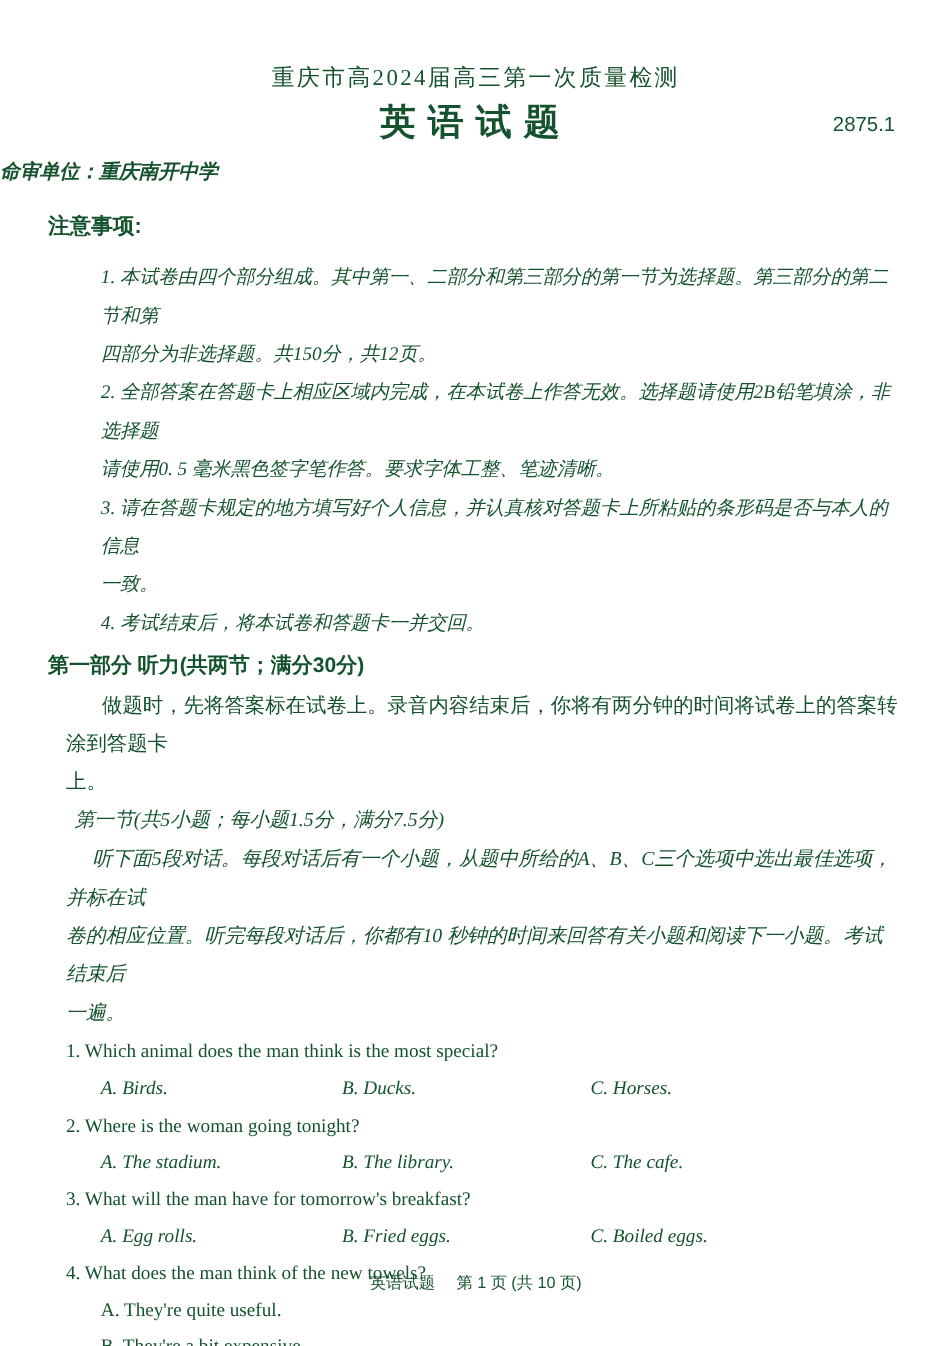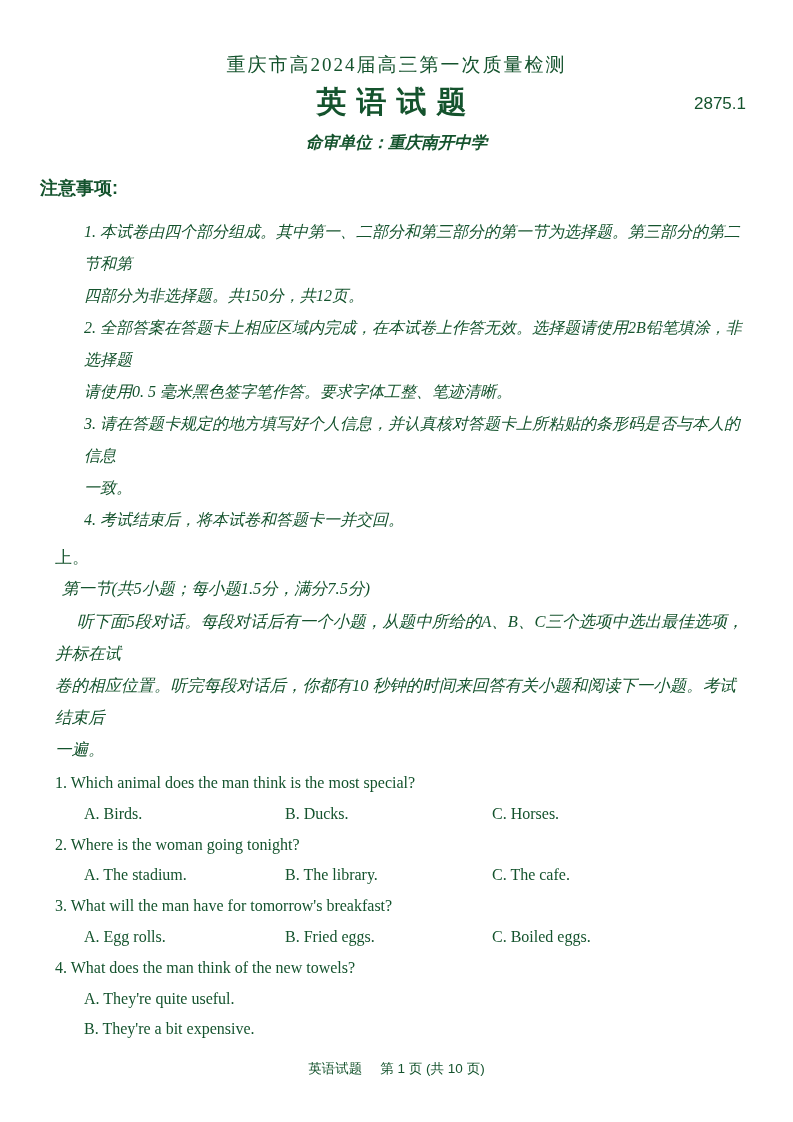--- a/index.html
+++ b/index.html
@@ -25,21 +25,20 @@
     display:inline-block;
   }
   .title-date {
     position:absolute;
     right:47px; top:12px;
     font-size:17px;
     font-family:"Liberation Sans", sans-serif;
     letter-spacing:0;
   }
   .unit-line {
-    text-align:center;
     margin-top:8px;
     font-size:16.5px;
     font-weight:bold;
   }
   .kai { font-style:italic; }
   .notice-heading {
     margin:22px 0 0 40px;
     font-size:18px;
     font-weight:bold;
     font-family:"Liberation Sans", sans-serif;
@@ -72,21 +71,21 @@
     font-size:16.5px;
     line-height:32px;
   }
   .directions .line.first { text-indent:22px; }
   .questions {
     margin:2px 40px 0 55px;
     font-size:16px;
     line-height:30.8px;
   }
   .opt-row { padding-left:29px; }
-  .opt-row .opt { display:inline-block; vertical-align:top; }
+  .opt-row .opt { display:inline-block; vertical-align:top;font-style:italic; }
   .opt-row .opt.a { width:201px; }
   .opt-row .opt.b { width:207px; }
   .opt-stack { padding-left:29px; }
   .footer {
     position:absolute;
     left:0; right:0; top:1060px;
     text-align:center;
     font-size:13.5px;
     font-family:"Liberation Sans", sans-serif;
   }
@@ -111,22 +110,24 @@
   <div class="notice-list kai">
       <div class="nline">1. 本试卷由四个部分组成。其中第一、二部分和第三部分的第一节为选择题。第三部分的第二节和第</div>
       <div class="nline">四部分为非选择题。共150分，共12页。</div>
       <div class="nline">2. 全部答案在答题卡上相应区域内完成，在本试卷上作答无效。选择题请使用2B铅笔填涂，非选择题</div>
       <div class="nline">请使用0. 5 毫米黑色签字笔作答。要求字体工整、笔迹清晰。</div>
       <div class="nline">3. 请在答题卡规定的地方填写好个人信息，并认真核对答题卡上所粘贴的条形码是否与本人的信息</div>
       <div class="nline">一致。</div>
       <div class="nline">4. 考试结束后，将本试卷和答题卡一并交回。</div>
     </div>
 
+  <div class="part-heading">第一部分 听力(共两节；满分30分)</div>
 
   <div class="intro">
+      <div class="line first">做题时，先将答案标在试卷上。录音内容结束后，你将有两分钟的时间将试卷上的答案转涂到答题卡</div>
       <div class="line">上。</div>
     </div>
 
   <div class="sec-heading">第一节(共5小题；每小题1.5分，满分7.5分)</div>
 
   <div class="directions kai">
       <div class="line first">听下面5段对话。每段对话后有一个小题，从题中所给的A、B、C三个选项中选出最佳选项，并标在试</div>
       <div class="line">卷的相应位置。听完每段对话后，你都有10 秒钟的时间来回答有关小题和阅读下一小题。考试结束后</div>
       <div class="line">一遍。</div>
     </div>

